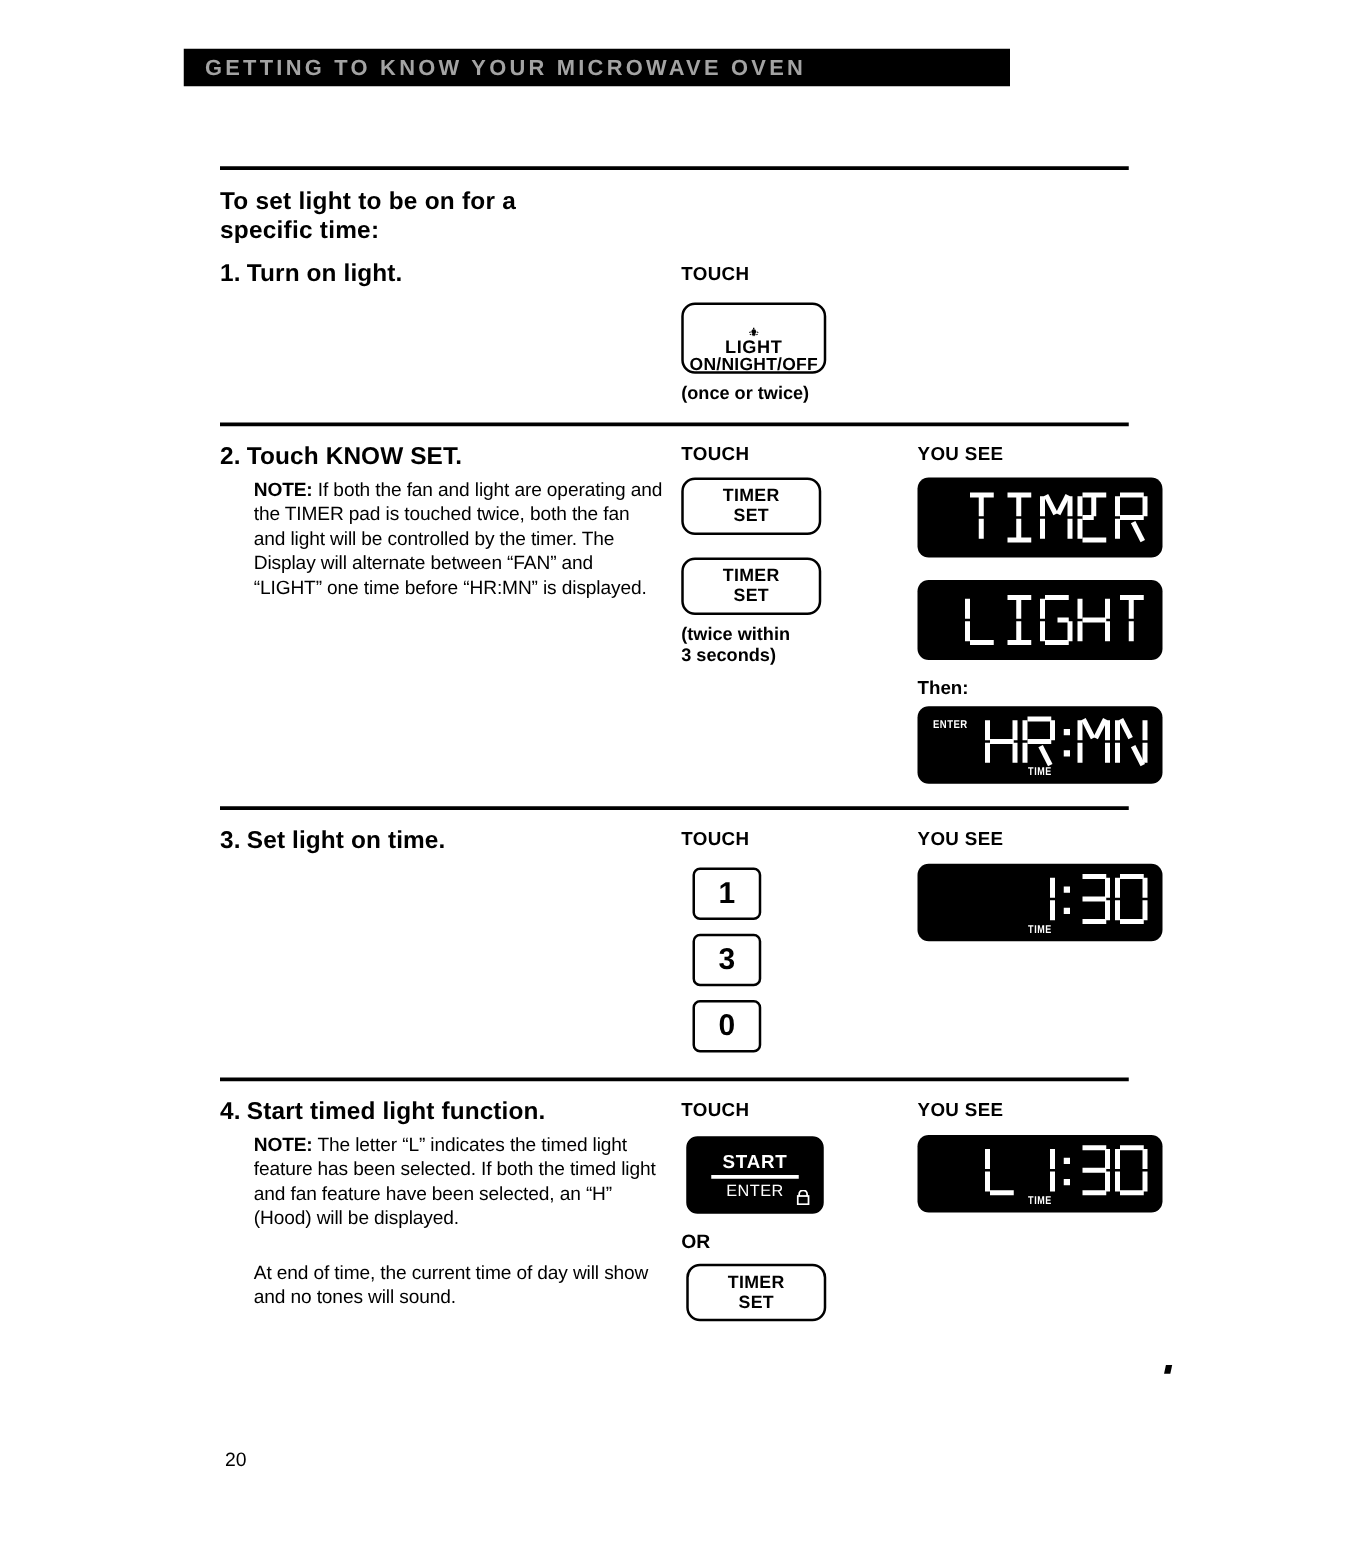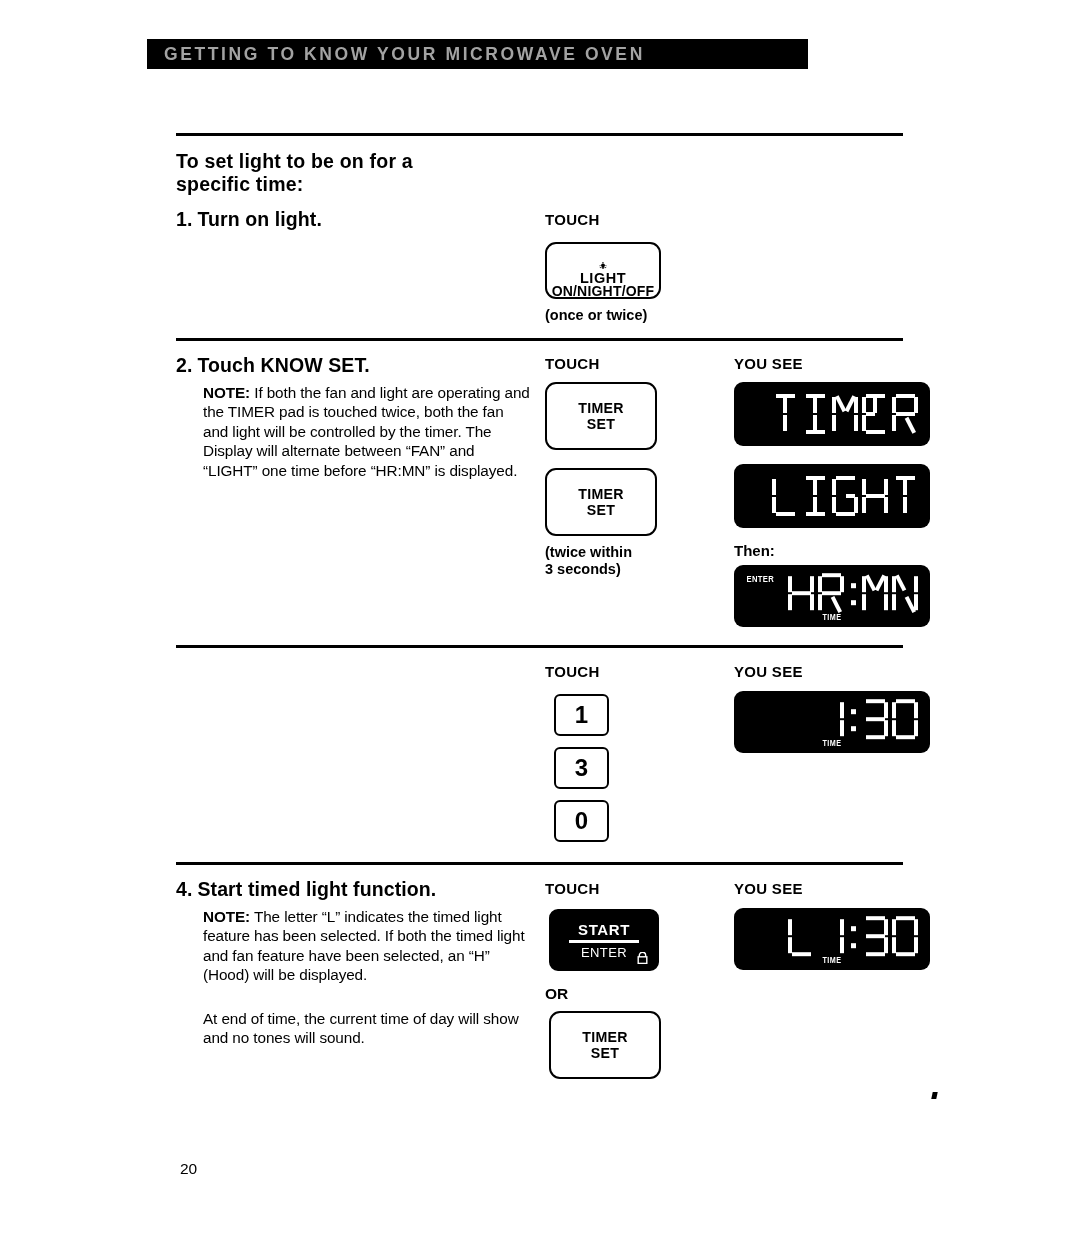--- a/index.html
+++ b/index.html
@@ -119,21 +119,21 @@
     letter-spacing: 0.2px;
   }
   .bulb {
     width: 16px;
     height: 15px;
     margin-bottom: 1px;
   }
 
   .key-timer {
     width: 112px;
-    height: 68px;
+    height: 46px;
   }
   .key-timer .lbl {
     font-weight: bold;
     font-size: 14.2px;
     line-height: 16px;
     letter-spacing: 0.3px;
   }
 
   .key-num {
     width: 55px;
@@ -454,20 +454,23 @@
           <span class="s-f"></span>
           <span class="s-h"></span>
           <span class="s-n"></span>
         </div>
     </div>
     <div class="lcd-sub">TIME</div>
   </div>
 </div>
 
 <div class="col-left" style="top:660px">
+  <div class="step-title">
+    <span class="num">3.</span><span>Set light on time.</span>
+  </div>
 </div>
 
 <div class="col-touch" style="top:663px">
   <div class="col-label">TOUCH</div>
   <div class="key key-num" style="margin-top:14px;margin-left:9px">
     <div class="lbl">1</div>
   </div>
   <div class="key key-num" style="margin-top:11px;margin-left:9px">
     <div class="lbl">3</div>
   </div>

